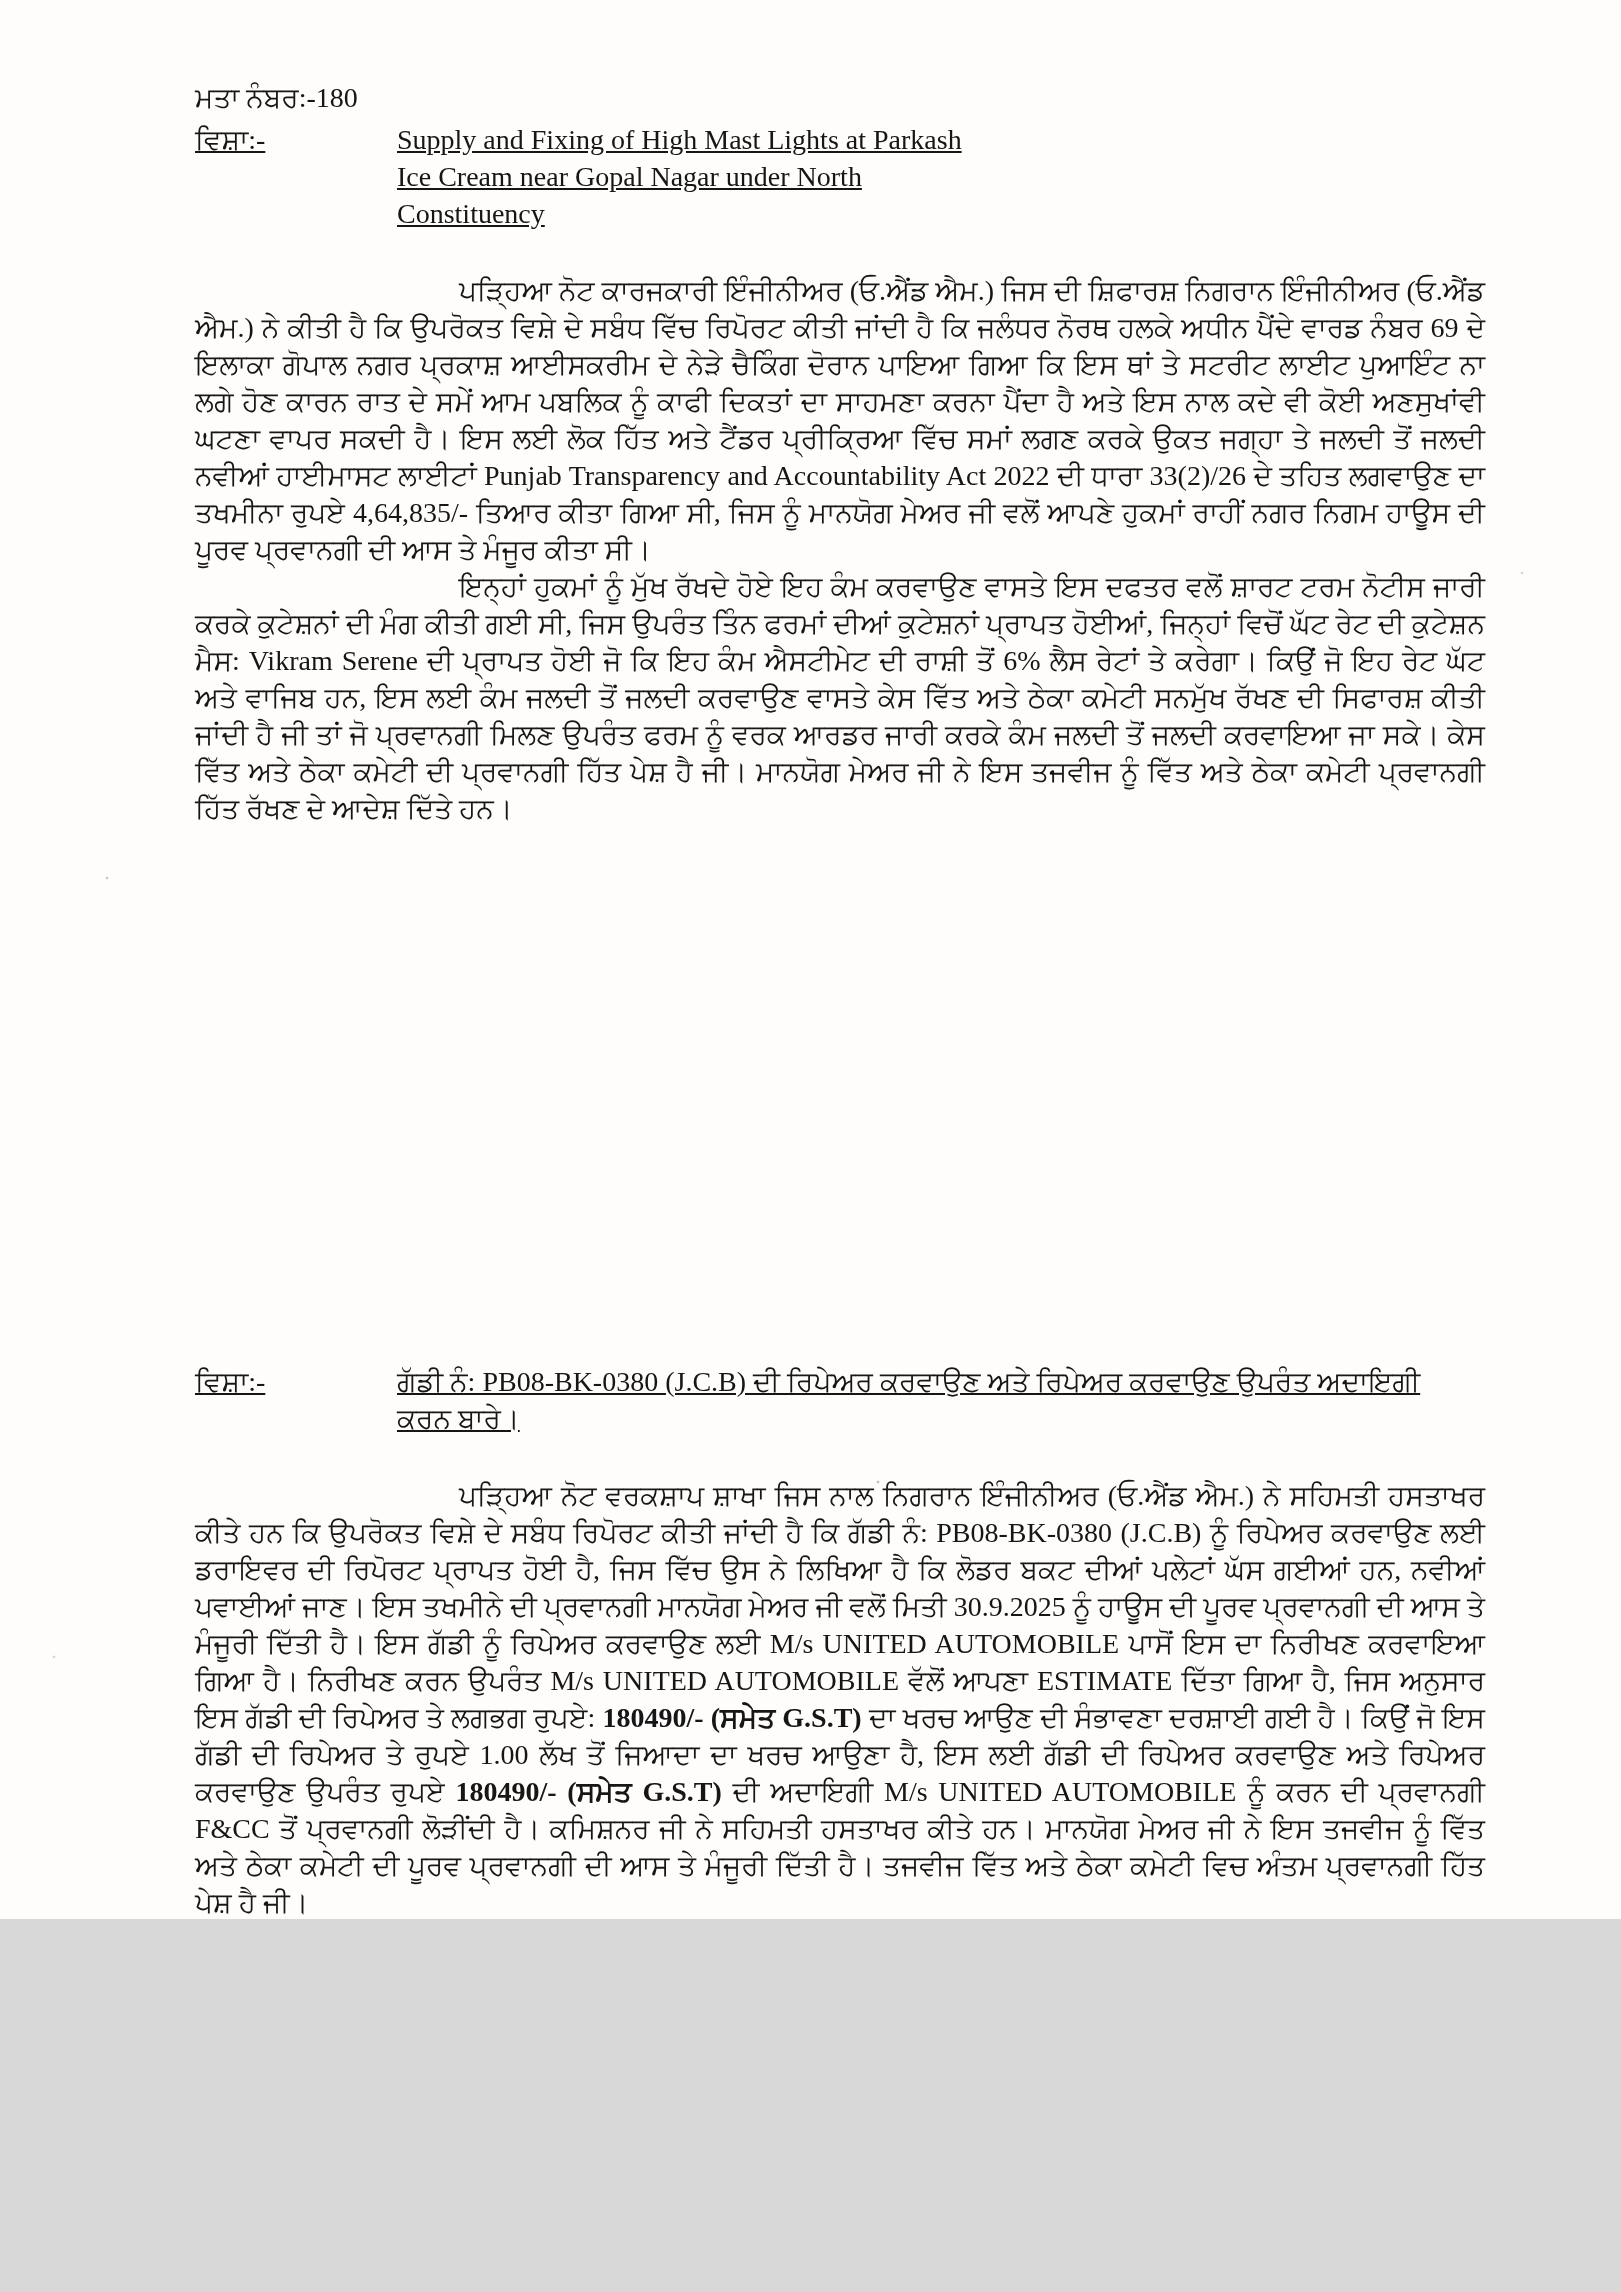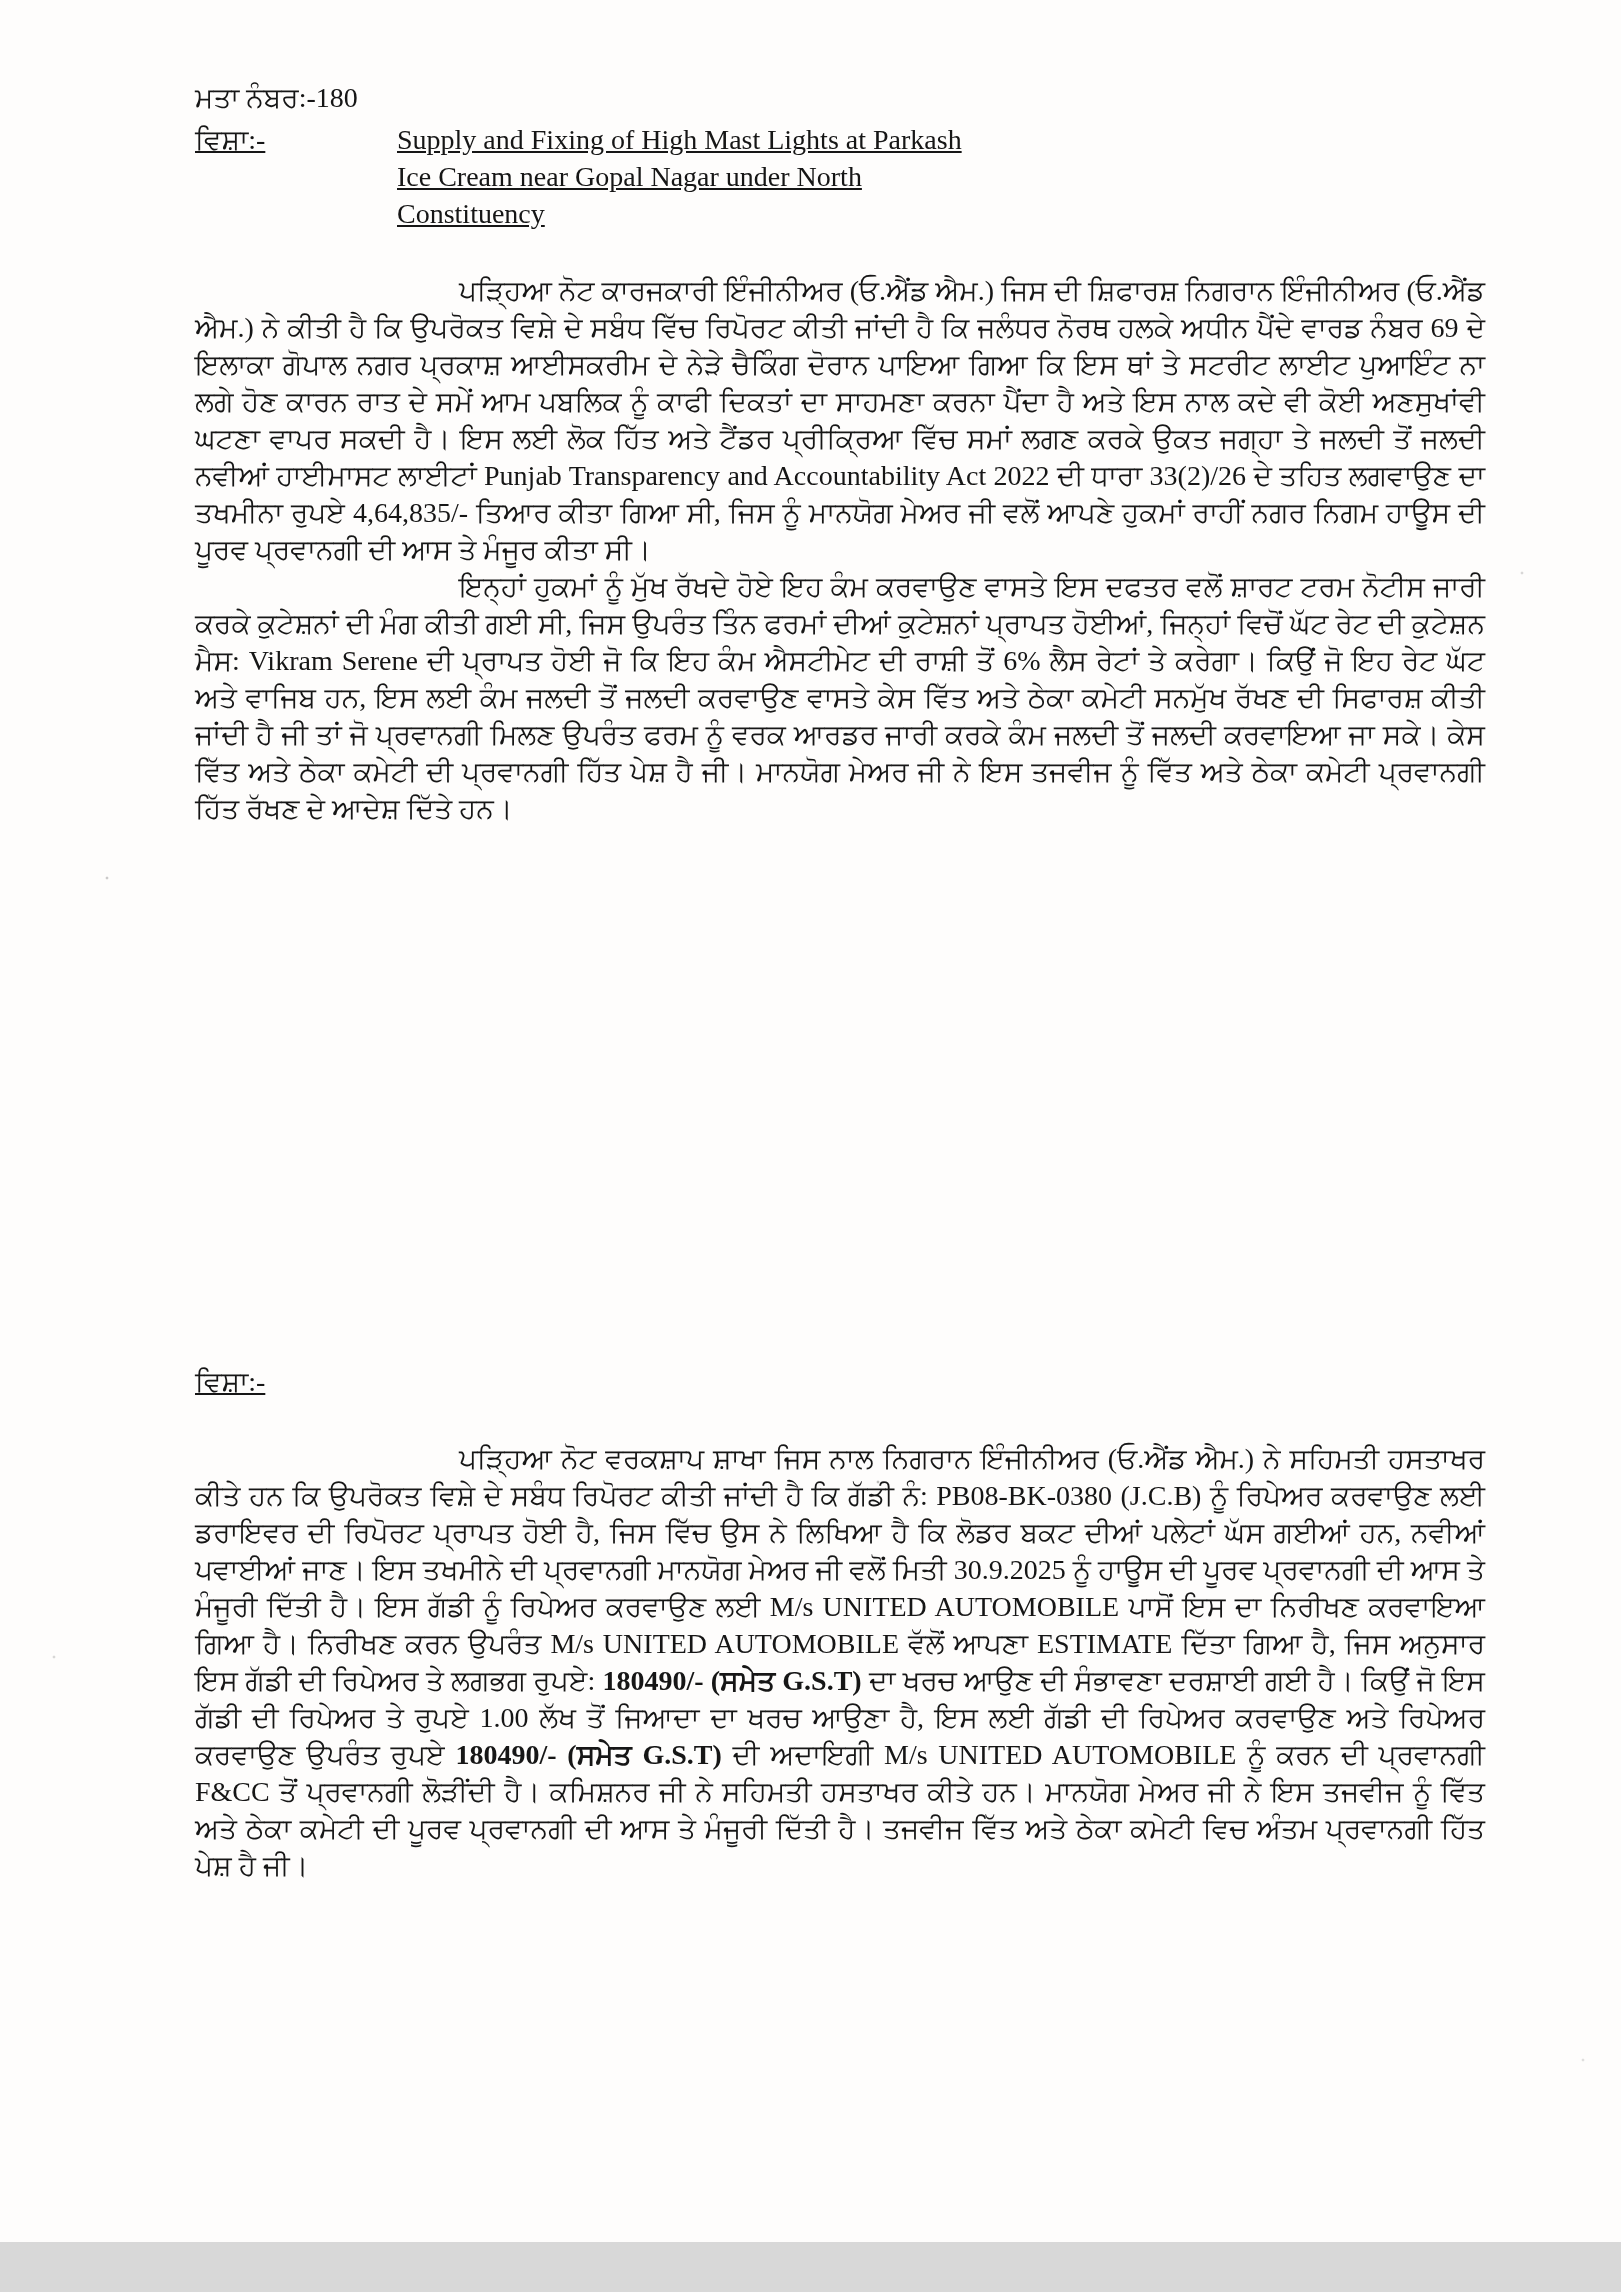--- a/index.html
+++ b/index.html
@@ -3,21 +3,21 @@
 <meta charset="utf-8">
 <style>
   html, body {
     margin: 0;
     padding: 0;
     background: #d8d8d8;
   }
   .page {
     position: relative;
     width: 1621px;
-    height: 2242px;
+    height: 1919px;
     margin: 0 auto;
     background: #fefdfc;
     box-sizing: border-box;
     padding: 79px 136px 0 195px;
     color: #161616;
     font-family: "Liberation Serif", "DejaVu Sans", serif;
     font-size: 28px;
     line-height: 37px;
     overflow: hidden;
     
@@ -74,20 +74,21 @@
     </div>
     <div class="body-block">
       <p class="body indented"><span>ਪੜ੍ਹਿਆ ਨੋਟ ਕਾਰਜਕਾਰੀ ਇੰਜੀਨੀਅਰ (ਓ.ਐਂਡ ਐਮ.) ਜਿਸ ਦੀ ਸ਼ਿਫਾਰਸ਼ ਨਿਗਰਾਨ ਇੰਜੀਨੀਅਰ (ਓ.ਐਂਡ ਐਮ.) ਨੇ ਕੀਤੀ ਹੈ ਕਿ ਉਪਰੋਕਤ ਵਿਸ਼ੇ ਦੇ ਸਬੰਧ ਵਿੱਚ ਰਿਪੋਰਟ ਕੀਤੀ ਜਾਂਦੀ ਹੈ ਕਿ ਜਲੰਧਰ ਨੋਰਥ ਹਲਕੇ ਅਧੀਨ ਪੈਂਦੇ ਵਾਰਡ ਨੰਬਰ 69 ਦੇ ਇਲਾਕਾ ਗੋਪਾਲ ਨਗਰ ਪ੍ਰਕਾਸ਼ ਆਈਸਕਰੀਮ ਦੇ ਨੇੜੇ ਚੈਕਿੰਗ ਦੋਰਾਨ ਪਾਇਆ ਗਿਆ ਕਿ ਇਸ ਥਾਂ ਤੇ ਸਟਰੀਟ ਲਾਈਟ ਪੁਆਇੰਟ ਨਾ ਲਗੇ ਹੋਣ ਕਾਰਨ ਰਾਤ ਦੇ ਸਮੇਂ ਆਮ ਪਬਲਿਕ ਨੂੰ ਕਾਫੀ ਦਿਕਤਾਂ ਦਾ ਸਾਹਮਣਾ ਕਰਨਾ ਪੈਂਦਾ ਹੈ ਅਤੇ ਇਸ ਨਾਲ ਕਦੇ ਵੀ ਕੋਈ ਅਣਸੁਖਾਂਵੀ ਘਟਣਾ ਵਾਪਰ ਸਕਦੀ ਹੈ। ਇਸ ਲਈ ਲੋਕ ਹਿੱਤ ਅਤੇ ਟੈਂਡਰ ਪ੍ਰੀਕ੍ਰਿਆ ਵਿੱਚ ਸਮਾਂ ਲਗਣ ਕਰਕੇ ਉਕਤ ਜਗ੍ਹਾ ਤੇ ਜਲਦੀ ਤੋਂ ਜਲਦੀ ਨਵੀਆਂ ਹਾਈਮਾਸਟ ਲਾਈਟਾਂ Punjab Transparency and Accountability Act 2022 ਦੀ ਧਾਰਾ 33(2)/26 ਦੇ ਤਹਿਤ ਲਗਵਾਉਣ ਦਾ ਤਖਮੀਨਾ ਰੁਪਏ 4,64,835/- ਤਿਆਰ ਕੀਤਾ ਗਿਆ ਸੀ, ਜਿਸ ਨੂੰ ਮਾਨਯੋਗ ਮੇਅਰ ਜੀ ਵਲੋਂ ਆਪਣੇ ਹੁਕਮਾਂ ਰਾਹੀਂ ਨਗਰ ਨਿਗਮ ਹਾਊਸ ਦੀ ਪੂਰਵ ਪ੍ਰਵਾਨਗੀ ਦੀ ਆਸ ਤੇ ਮੰਜੂਰ ਕੀਤਾ ਸੀ।</span></p>
       <p class="body indented"><span>ਇਨ੍ਹਾਂ ਹੁਕਮਾਂ ਨੂੰ ਮੁੱਖ ਰੱਖਦੇ ਹੋਏ ਇਹ ਕੰਮ ਕਰਵਾਉਣ ਵਾਸਤੇ ਇਸ ਦਫਤਰ ਵਲੋਂ ਸ਼ਾਰਟ ਟਰਮ ਨੋਟੀਸ ਜਾਰੀ ਕਰਕੇ ਕੁਟੇਸ਼ਨਾਂ ਦੀ ਮੰਗ ਕੀਤੀ ਗਈ ਸੀ, ਜਿਸ ਉਪਰੰਤ ਤਿੰਨ ਫਰਮਾਂ ਦੀਆਂ ਕੁਟੇਸ਼ਨਾਂ ਪ੍ਰਾਪਤ ਹੋਈਆਂ, ਜਿਨ੍ਹਾਂ ਵਿਚੋਂ ਘੱਟ ਰੇਟ ਦੀ ਕੁਟੇਸ਼ਨ ਮੈਸ: Vikram Serene ਦੀ ਪ੍ਰਾਪਤ ਹੋਈ ਜੋ ਕਿ ਇਹ ਕੰਮ ਐਸਟੀਮੇਟ ਦੀ ਰਾਸ਼ੀ ਤੋਂ 6% ਲੈਸ ਰੇਟਾਂ ਤੇ ਕਰੇਗਾ। ਕਿਉਂ ਜੋ ਇਹ ਰੇਟ ਘੱਟ ਅਤੇ ਵਾਜਿਬ ਹਨ, ਇਸ ਲਈ ਕੰਮ ਜਲਦੀ ਤੋਂ ਜਲਦੀ ਕਰਵਾਉਣ ਵਾਸਤੇ ਕੇਸ ਵਿੱਤ ਅਤੇ ਠੇਕਾ ਕਮੇਟੀ ਸਨਮੁੱਖ ਰੱਖਣ ਦੀ ਸਿਫਾਰਸ਼ ਕੀਤੀ ਜਾਂਦੀ ਹੈ ਜੀ ਤਾਂ ਜੋ ਪ੍ਰਵਾਨਗੀ ਮਿਲਣ ਉਪਰੰਤ ਫਰਮ ਨੂੰ ਵਰਕ ਆਰਡਰ ਜਾਰੀ ਕਰਕੇ ਕੰਮ ਜਲਦੀ ਤੋਂ ਜਲਦੀ ਕਰਵਾਇਆ ਜਾ ਸਕੇ। ਕੇਸ ਵਿੱਤ ਅਤੇ ਠੇਕਾ ਕਮੇਟੀ ਦੀ ਪ੍ਰਵਾਨਗੀ ਹਿੱਤ ਪੇਸ਼ ਹੈ ਜੀ। ਮਾਨਯੋਗ ਮੇਅਰ ਜੀ ਨੇ ਇਸ ਤਜਵੀਜ ਨੂੰ ਵਿੱਤ ਅਤੇ ਠੇਕਾ ਕਮੇਟੀ ਪ੍ਰਵਾਨਗੀ ਹਿੱਤ ਰੱਖਣ ਦੇ ਆਦੇਸ਼ ਦਿੱਤੇ ਹਨ।</span></p>
     </div>
   </section>
 
   <section class="resolution resolution-181">
     <div class="subject-row">
       <div class="subject-label">ਵਿਸ਼ਾ:-</div>
+      <div class="subject-text">ਗੱਡੀ ਨੰ: PB08-BK-0380 (J.C.B) ਦੀ ਰਿਪੇਅਰ ਕਰਵਾਉਣ ਅਤੇ ਰਿਪੇਅਰ ਕਰਵਾਉਣ ਉਪਰੰਤ ਅਦਾਇਗੀ ਕਰਨ ਬਾਰੇ।</div>
     </div>
     <div class="body-block">
       <p class="body indented"><span>ਪੜ੍ਹਿਆ ਨੋਟ ਵਰਕਸ਼ਾਪ ਸ਼ਾਖਾ ਜਿਸ ਨਾਲ ਨਿਗਰਾਨ ਇੰਜੀਨੀਅਰ (ਓ.ਐਂਡ ਐਮ.) ਨੇ ਸਹਿਮਤੀ ਹਸਤਾਖਰ ਕੀਤੇ ਹਨ ਕਿ ਉਪਰੋਕਤ ਵਿਸ਼ੇ ਦੇ ਸਬੰਧ ਰਿਪੋਰਟ ਕੀਤੀ ਜਾਂਦੀ ਹੈ ਕਿ ਗੱਡੀ ਨੰ: PB08-BK-0380 (J.C.B) ਨੂੰ ਰਿਪੇਅਰ ਕਰਵਾਉਣ ਲਈ ਡਰਾਇਵਰ ਦੀ ਰਿਪੋਰਟ ਪ੍ਰਾਪਤ ਹੋਈ ਹੈ, ਜਿਸ ਵਿੱਚ ਉਸ ਨੇ ਲਿਖਿਆ ਹੈ ਕਿ ਲੋਡਰ ਬਕਟ ਦੀਆਂ ਪਲੇਟਾਂ ਘੱਸ ਗਈਆਂ ਹਨ, ਨਵੀਆਂ ਪਵਾਈਆਂ ਜਾਣ। ਇਸ ਤਖਮੀਨੇ ਦੀ ਪ੍ਰਵਾਨਗੀ ਮਾਨਯੋਗ ਮੇਅਰ ਜੀ ਵਲੋਂ ਮਿਤੀ 30.9.2025 ਨੂੰ ਹਾਊਸ ਦੀ ਪੂਰਵ ਪ੍ਰਵਾਨਗੀ ਦੀ ਆਸ ਤੇ ਮੰਜੂਰੀ ਦਿੱਤੀ ਹੈ। ਇਸ ਗੱਡੀ ਨੂੰ ਰਿਪੇਅਰ ਕਰਵਾਉਣ ਲਈ M/s UNITED AUTOMOBILE ਪਾਸੋਂ ਇਸ ਦਾ ਨਿਰੀਖਣ ਕਰਵਾਇਆ ਗਿਆ ਹੈ। ਨਿਰੀਖਣ ਕਰਨ ਉਪਰੰਤ M/s UNITED AUTOMOBILE ਵੱਲੋਂ ਆਪਣਾ ESTIMATE ਦਿੱਤਾ ਗਿਆ ਹੈ, ਜਿਸ ਅਨੁਸਾਰ ਇਸ ਗੱਡੀ ਦੀ ਰਿਪੇਅਰ ਤੇ ਲਗਭਗ ਰੁਪਏ: </span><span style="font-weight: bold;">180490/- (ਸਮੇਤ G.S.T)</span><span> ਦਾ ਖਰਚ ਆਉਣ ਦੀ ਸੰਭਾਵਣਾ ਦਰਸ਼ਾਈ ਗਈ ਹੈ। ਕਿਉਂ ਜੋ ਇਸ ਗੱਡੀ ਦੀ ਰਿਪੇਅਰ ਤੇ ਰੁਪਏ 1.00 ਲੱਖ ਤੋਂ ਜਿਆਦਾ ਦਾ ਖਰਚ ਆਉਣਾ ਹੈ, ਇਸ ਲਈ ਗੱਡੀ ਦੀ ਰਿਪੇਅਰ ਕਰਵਾਉਣ ਅਤੇ ਰਿਪੇਅਰ ਕਰਵਾਉਣ ਉਪਰੰਤ ਰੁਪਏ </span><span style="font-weight: bold;">180490/- (ਸਮੇਤ G.S.T)</span><span> ਦੀ ਅਦਾਇਗੀ M/s UNITED AUTOMOBILE ਨੂੰ ਕਰਨ ਦੀ ਪ੍ਰਵਾਨਗੀ F&amp;CC ਤੋਂ ਪ੍ਰਵਾਨਗੀ ਲੋੜੀਂਦੀ ਹੈ। ਕਮਿਸ਼ਨਰ ਜੀ ਨੇ ਸਹਿਮਤੀ ਹਸਤਾਖਰ ਕੀਤੇ ਹਨ। ਮਾਨਯੋਗ ਮੇਅਰ ਜੀ ਨੇ ਇਸ ਤਜਵੀਜ ਨੂੰ ਵਿੱਤ ਅਤੇ ਠੇਕਾ ਕਮੇਟੀ ਦੀ ਪੂਰਵ ਪ੍ਰਵਾਨਗੀ ਦੀ ਆਸ ਤੇ ਮੰਜੂਰੀ ਦਿੱਤੀ ਹੈ। ਤਜਵੀਜ ਵਿੱਤ ਅਤੇ ਠੇਕਾ ਕਮੇਟੀ ਵਿਚ ਅੰਤਮ ਪ੍ਰਵਾਨਗੀ ਹਿੱਤ ਪੇਸ਼ ਹੈ ਜੀ।</span></p>
     </div>
   </section>
 
 </div>
 
 
 </body></html>

